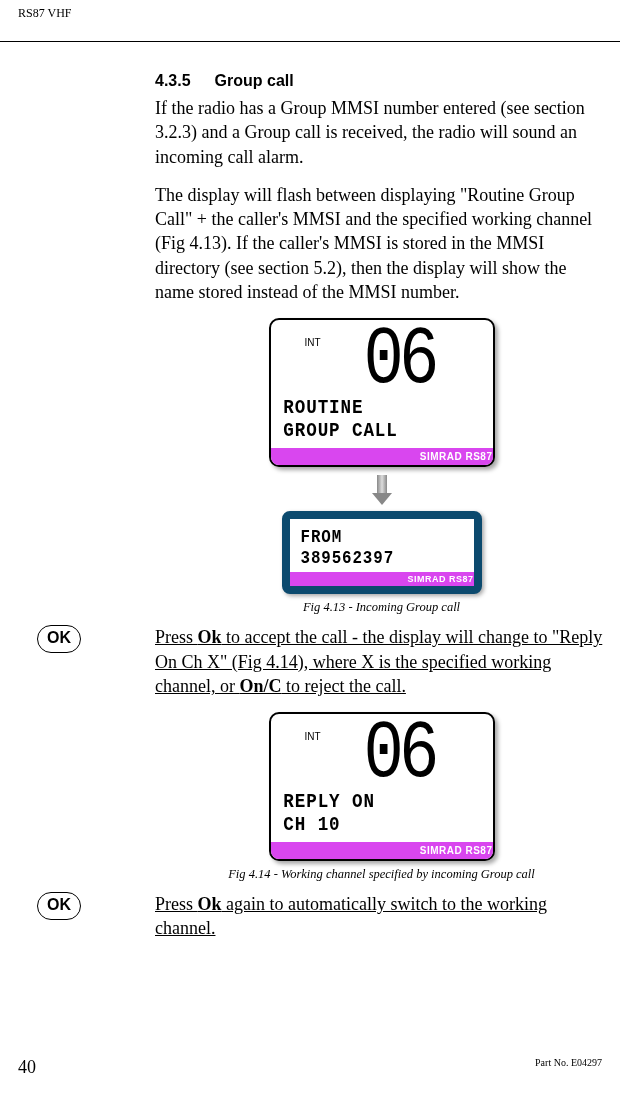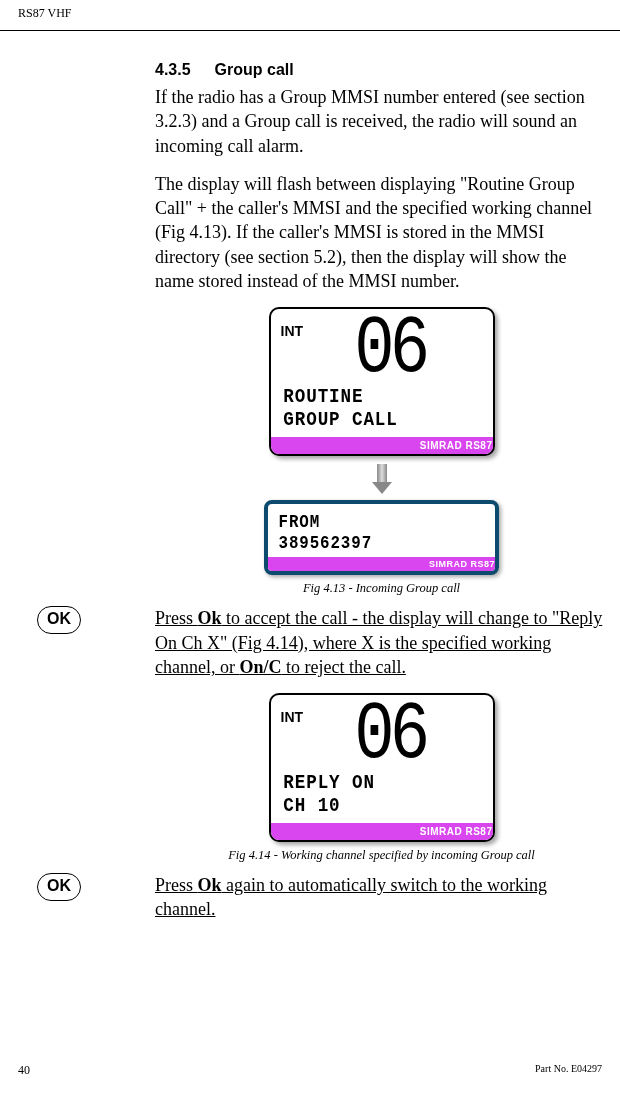--- a/index.html
+++ b/index.html
@@ -10,21 +10,21 @@
     body {
       width: 620px;
       height: 1094px;
       font-family: Georgia, 'Times New Roman', serif;
       background: #fff;
       position: relative;
       color: #000;
     }
     .header {
       border-bottom: 1px solid #000;
-      padding: 6px 18px 9px 18px;
+      padding: 6px 18px 20px 18px;
       font-size: 12px;
     }
     .content {
       padding: 30px 12px 0 155px;
     }
     .section-title {
       font-family: Arial, Helvetica, sans-serif;
       font-weight: bold;
       font-size: 16px;
       margin-bottom: 6px;
@@ -58,25 +58,26 @@
       box-shadow: 3px 3px 4px rgba(0,0,0,0.35);
       overflow: hidden;
     }
     .lcd-top {
       display: flex;
       align-items: center;
       padding: 6px 10px 0 10px;
     }
     .int-label {
       font-family: Arial, sans-serif;
-      font-size: 14px;
-      font-weight: bold;
+      font-size: 10px;
+      font-weight: normal;
       color: #000;
       margin-right: 6px;
       margin-top: -38px;
+      margin-left: 24px;
     }
     .big-digits {
       font-family: 'Courier New', monospace;
       font-size: 82px;
       font-weight: normal;
       letter-spacing: -6px;
       line-height: 0.85;
       text-align: center;
       flex: 1;
       transform: scaleX(0.82);
@@ -96,23 +97,23 @@
       background: #d946ef;
       color: #fff;
       text-align: right;
       font-family: Arial, sans-serif;
       font-size: 10px;
       font-weight: bold;
       padding: 3px 0;
       letter-spacing: 0.5px;
     }
     .lcd-small {
-      width: 235px;
+      width: 200px;
       background: #fff;
-      border: 4px solid #0c4a6e;
+      border: 8px solid #0c4a6e;
       border-radius: 8px;
       box-shadow: 2px 2px 4px rgba(0,0,0,0.35);
       overflow: hidden;
     }
     .lcd-small .lcd-text {
       padding: 8px 12px 4px 12px;
       font-size: 18px;
     }
     .lcd-small .lcd-bottom {
       font-size: 9px;
@@ -159,21 +160,21 @@
     .footer {
       position: absolute;
       bottom: 16px;
       left: 0;
       right: 0;
       padding: 0 18px;
       display: flex;
       justify-content: space-between;
       font-size: 11px;
     }
-    .page-num { font-size: 12px; text-align: center; }
+    .page-num { font-size: 18px; text-align: center; }
     .part-no { font-size: 10px; }
     .bold { font-weight: bold; }
   </style>
 </head>
 <body>
 
 <div class="header">
   <span>RS87 VHF</span>
 </div>
 

